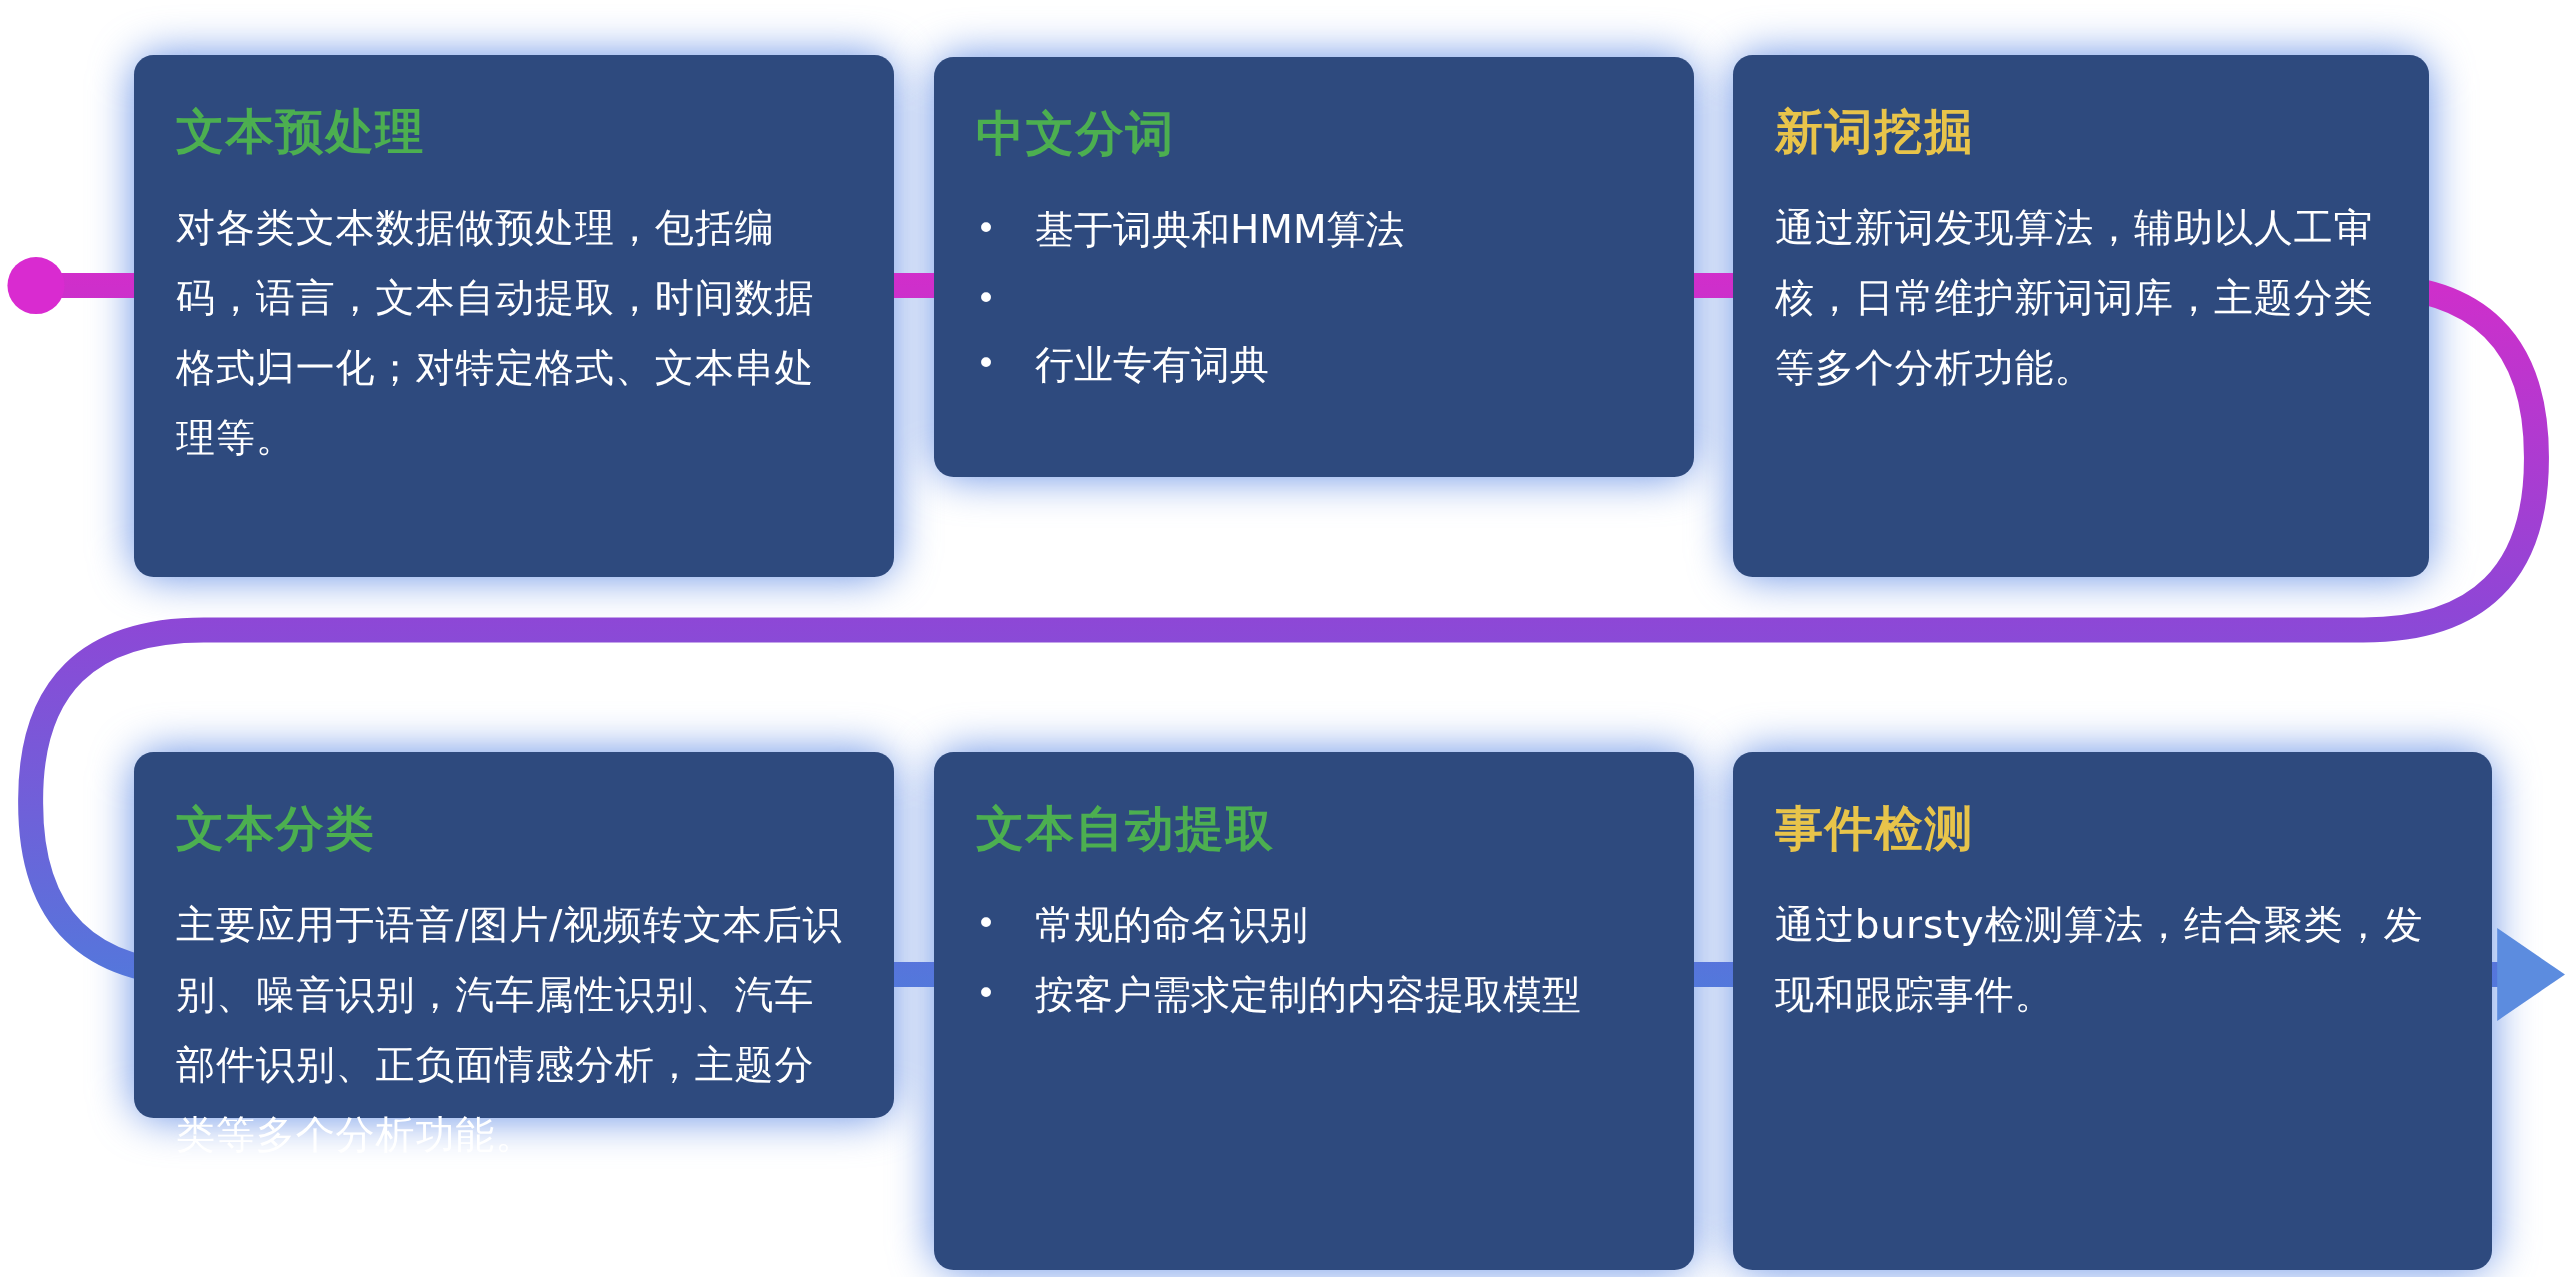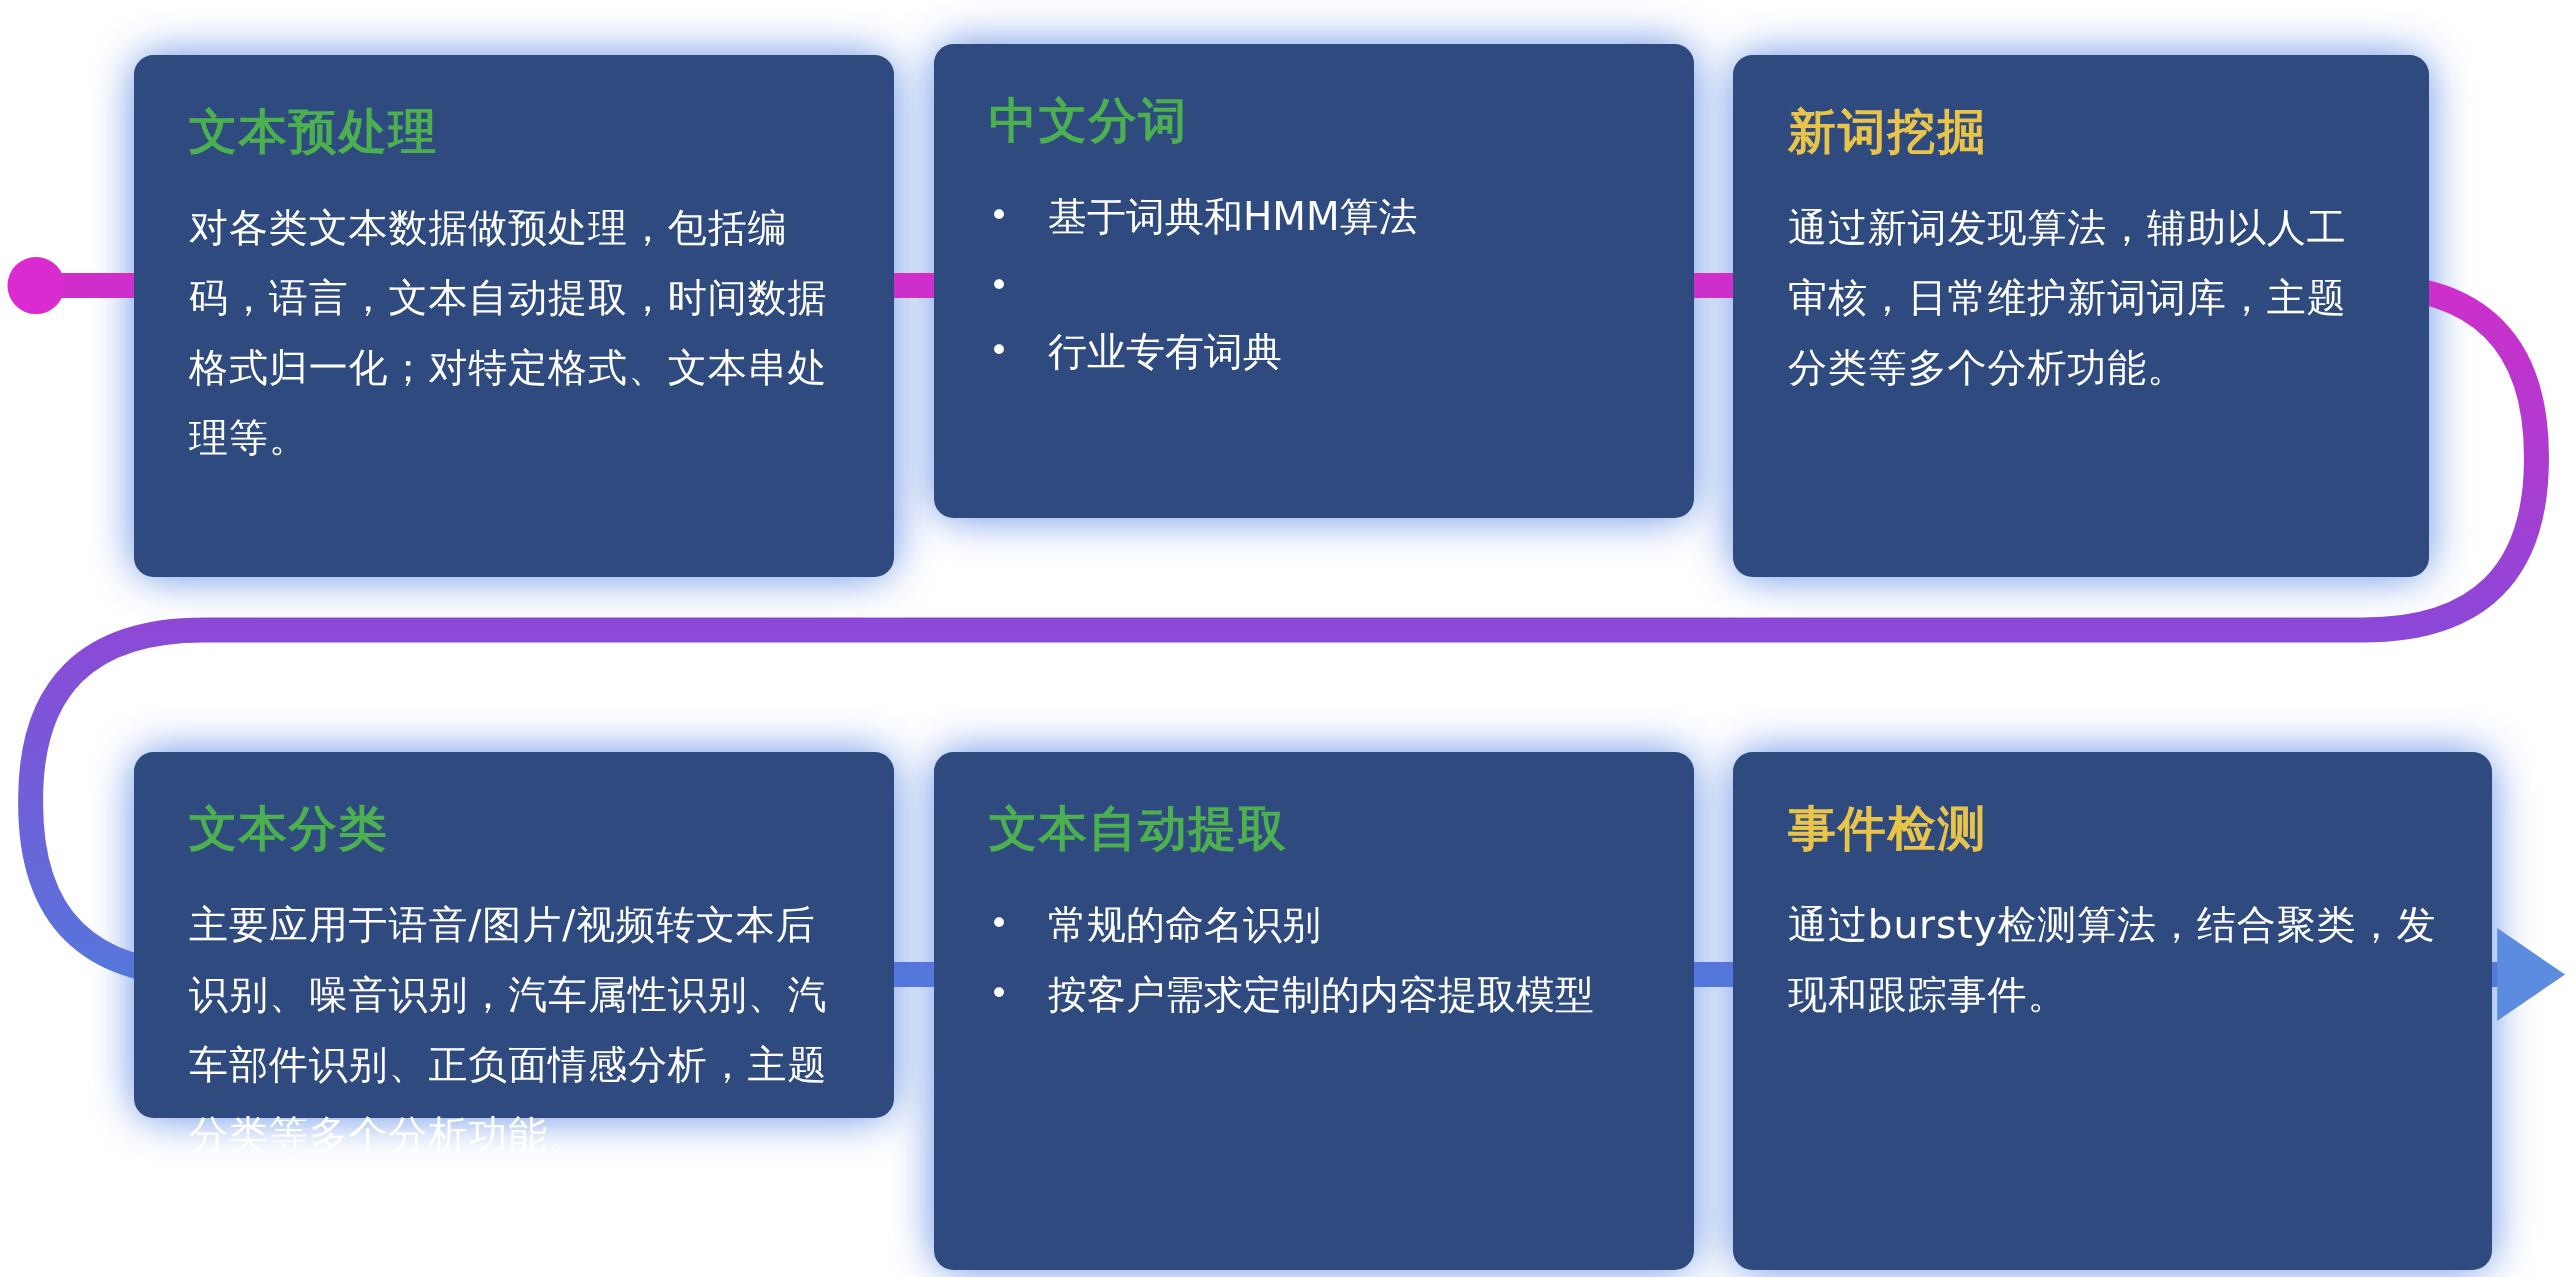--- a/index.html
+++ b/index.html
@@ -30,21 +30,21 @@
     position: absolute;
     left: 0;
     top: 0;
     z-index: 1;
   }
   
   .card {
     position: absolute;
     background: #2E4A7E;
     border-radius: 19.6px;
-    padding: 45px 55px;
+    padding: 45px 42px;
     box-sizing: border-box;
     z-index: 2;
   }
   .card .title {
     font-size: 48px;
     font-weight: bold;
     margin: 0 0 28.6px 0;
     letter-spacing: 1.8px;
   }
   .title-green { color: #4CAF50; }
@@ -69,21 +69,21 @@
     align-items: flex-start;
   }
   .bullets .dot {
     flex: 0 0 59px;
     width: 59px;
     font-size: 34px;
     padding-top: 3.6px;
   }
   
   .c1 { left: 134px;  top: 55px;  width: 760px; height: 522px; }
-  .c2 { left: 934px; top: 44px;  width: 760px; height: 474px; }
+  .c2 { left: 934px; top: 57px;  width: 760px; height: 420px; }
   .c3 { left: 1733px; top: 55px;  width: 696px; height: 522px; }
   .c4 { left: 134px;  top: 752px; width: 760px; height: 366px; }
   .c5 { left: 934px; top: 752px; width: 760px; height: 518px; }
   .c6 { left: 1733px; top: 752px; width: 759px; height: 518px; }
 </style>
 </head>
 <body>
 
 <div class="canvas">
 

